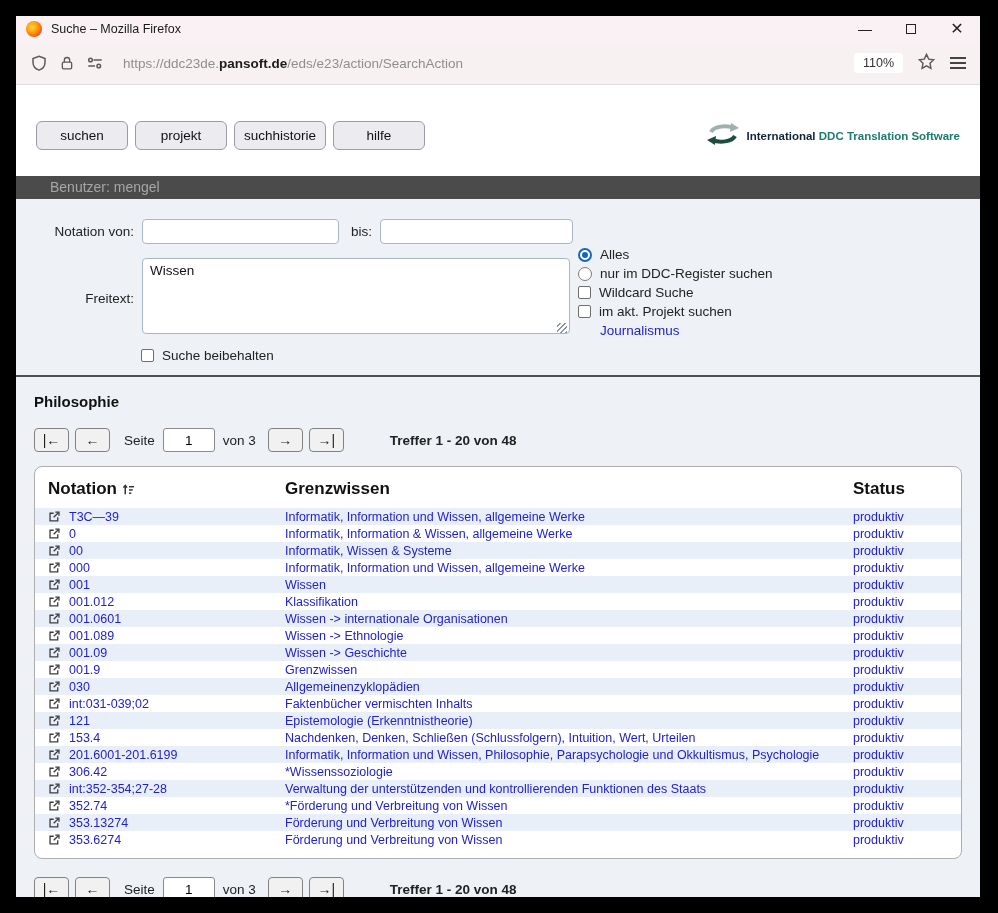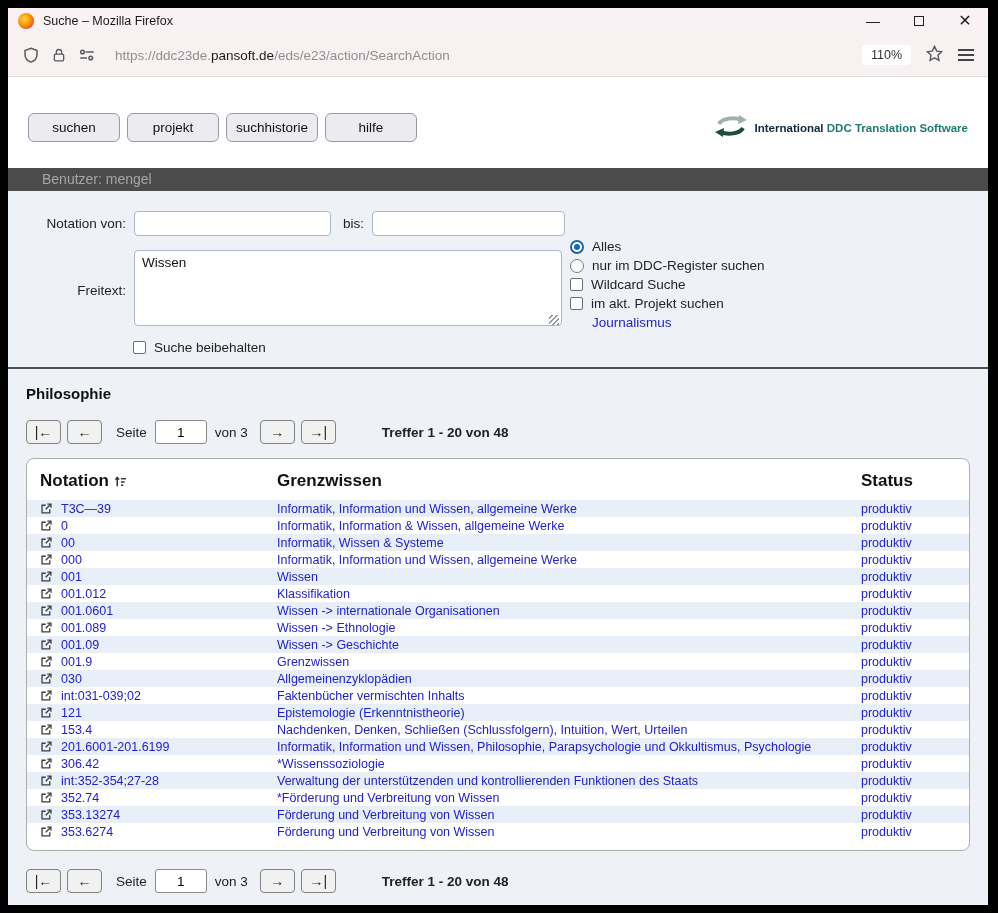--- a/index.html
+++ b/index.html
@@ -1,35 +1,35 @@
 <!DOCTYPE html>
 <html><head>
 <meta charset="utf-8">
 <style>
   * { margin:0; padding:0; box-sizing:border-box; }
   html,body { width:998px; height:913px; }
   body { font-family:"Liberation Sans","DejaVu Sans",sans-serif; background:#000; }
-  .frame { width:996px; height:913px; padding:8px; background:#000; }
+  .frame { width:996px; height:913px; padding:16px; background:#000; }
   .window { width:100%; height:100%; background:#fff; display:flex; flex-direction:column; overflow:hidden; }
 
   
   .titlebar { height:26px; background:#f9f1f3; display:flex; align-items:center; padding-left:10px; flex:0 0 auto; }
   .ff-icon { width:16px; height:16px; border-radius:50%;
     background:radial-gradient(circle at 38% 38%, #ffd54a 0%, #ff9d00 40%, #f15a24 70%, #b5007f 100%); }
   .win-title { font-size:12.5px; color:#1a1a1a; margin-left:9px; }
   .win-controls { margin-left:auto; display:flex; align-items:center; }
   .win-btn { width:46px; height:26px; display:flex; align-items:center; justify-content:center; color:#222; font-size:14px; cursor:default; }
   .max-glyph { width:10px; height:10px; border:1.5px solid #222; }
   .close-glyph { font-size:16px; line-height:1; }
 
   
   .urlbar { height:43px; background:#f8f1f2; border-bottom:1px solid #e3dadc; display:flex; align-items:center; padding:0 14px; flex:0 0 auto; }
   .sec-icon { color:#5a5a5a; margin-right:11px; display:flex; align-items:center; }
   .url-text { font-size:13.5px; color:#8e8e8e; margin-left:8px; white-space:nowrap; }
-  .url-text .domain { color:#1c1c1c; font-weight:400; }
+  .url-text .domain { color:#1c1c1c; font-weight:700; }
   .url-right { margin-left:auto; display:flex; align-items:center; gap:14px; }
   .zoom-badge { background:#fff; border-radius:4px; padding:3px 9px; font-size:12.5px; color:#333; }
   .hamburger { display:flex; flex-direction:column; gap:3px; }
   .hamburger span { display:block; width:16px; height:2px; background:#444; }
 
   
   .page { flex:1; background:#fff; overflow:hidden; display:flex; flex-direction:column; }
   .btnrow { padding:36px 20px 26px 20px; display:flex; align-items:center; }
   .app-btn { width:92px; height:29px; margin-right:7px; background:#ebebf0; border:1px solid #9a9aa8; border-radius:6px; font-size:13.5px; color:#111; font-family:inherit; cursor:pointer; }
   .logo { margin-left:auto; display:flex; align-items:center; }

